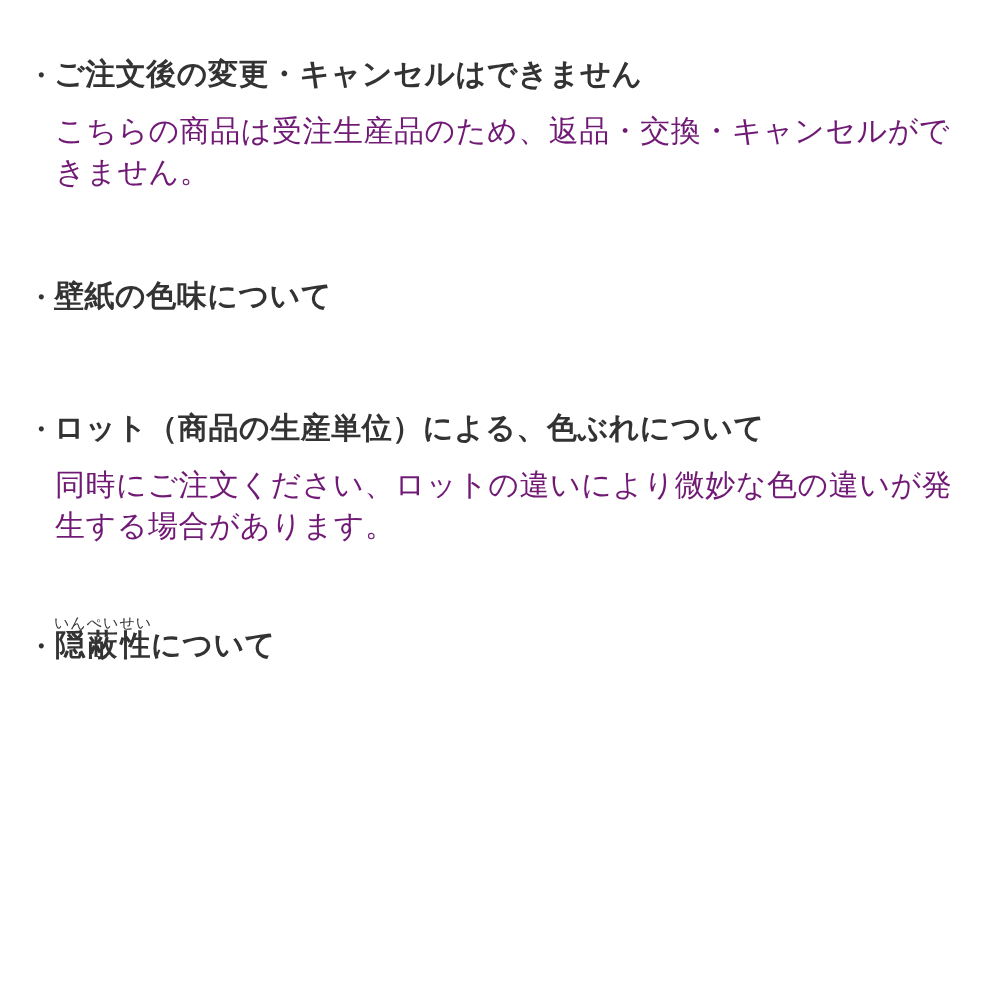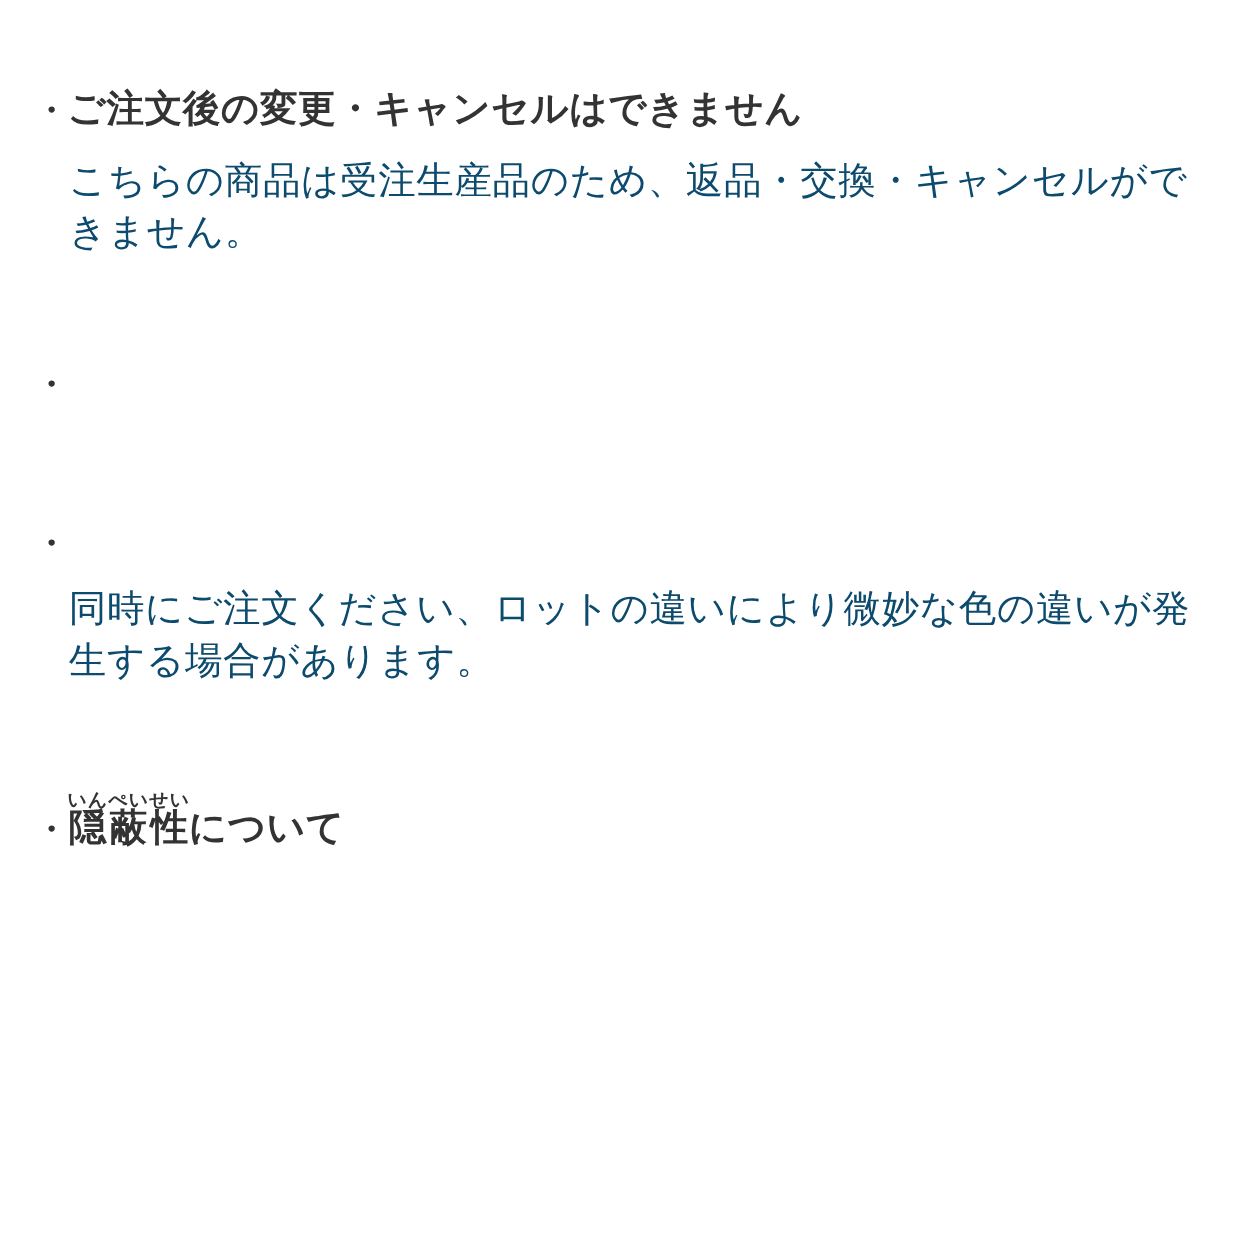--- a/index.html
+++ b/index.html
@@ -34,67 +34,68 @@
     width: 26px;
     font-size: 26px;
     font-weight: 700;
     color: #333333;
   }
   h2.note-heading {
     font-size: 30px;
     font-weight: 700;
     line-height: 1.35;
     letter-spacing: 0.5px;
-    margin-top: 14px;
   }
   ruby { ruby-position: over; }
   ruby rt {
     font-size: 15px;
-    font-weight: 700;
+    font-weight: 400;
     letter-spacing: 1px;
     color: #333333;
   }
   .note-body {
     margin-top: 15px;
     padding-left: 27px;
     width: 940px;
   }
   .note-body p {
     font-size: 30px;
     font-weight: 400;
     line-height: 41px;
     letter-spacing: 0.5px;
     max-width: 912px;
-    color: #0c4a6e;
+    color: #701a75;
   }
 </style>
 </head>
 <body>
 
 <div class="page">
 
   <section class="note-section s1">
     <div class="heading-row">
       <span class="bullet">・</span>
       <h2 class="note-heading">ご注文後の変更・キャンセルはできません</h2>
     </div>
     <div class="note-body">
       <p>こちらの商品は受注生産品のため、返品・交換・キャンセルができません。</p>
     </div>
   </section>
 
   <section class="note-section s2">
     <div class="heading-row">
       <span class="bullet">・</span>
+      <h2 class="note-heading">壁紙の色味について</h2>
     </div>
   </section>
 
   <section class="note-section s3">
     <div class="heading-row">
       <span class="bullet">・</span>
+      <h2 class="note-heading">ロット（商品の生産単位）による、色ぶれについて</h2>
     </div>
     <div class="note-body">
       <p>同時にご注文ください、ロットの違いにより微妙な色の違いが発生する場合があります。</p>
     </div>
   </section>
 
   <section class="note-section s4">
     <div class="heading-row">
       <span class="bullet">・</span>
       <h2 class="note-heading">

